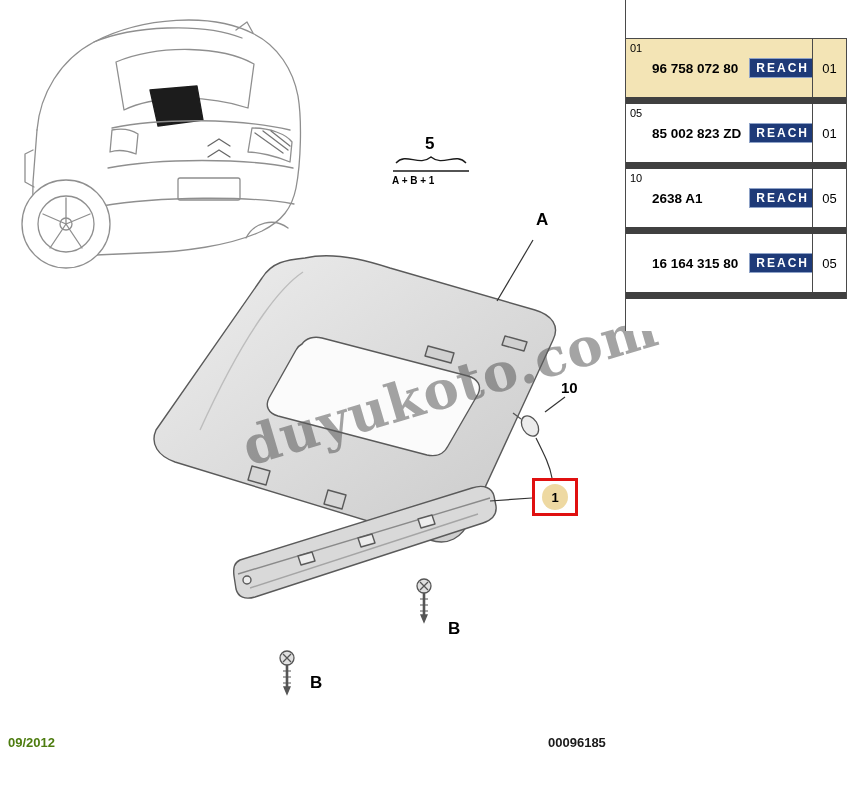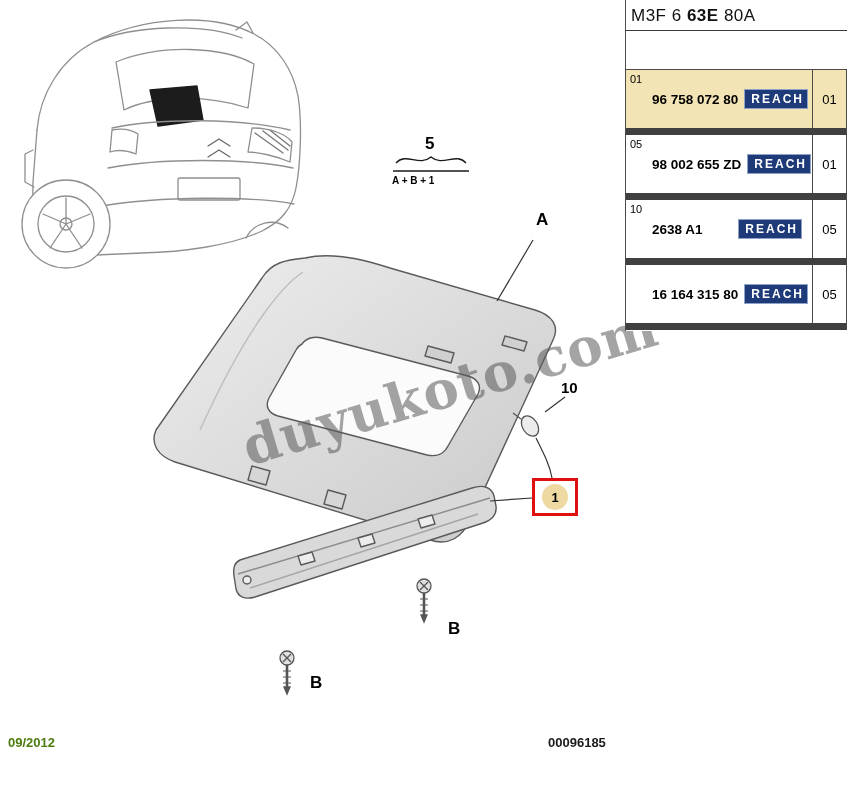--- a/index.html
+++ b/index.html
@@ -34,21 +34,21 @@
   .parts-panel{position:absolute;left:625px;top:0;width:222px;height:331px;box-sizing:border-box;
            border-left:1px solid #4a4a4a;background:#fff;}
   .panel-header{height:31px;box-sizing:border-box;border-bottom:1px solid #3a3a3a;
            padding:6px 0 0 5px;font-size:17px;letter-spacing:.5px;color:#111;white-space:nowrap;}
   .panel-header .hdr-bold{font-weight:bold;}
   .parts-table{margin-top:38px;border-top:1px solid #4a4a4a;border-right:1px solid #4a4a4a;}
   .part-row{position:relative;height:65px;box-sizing:border-box;border-bottom:7px solid #404040;background:#fff;cursor:pointer;}
   .part-row.highlighted{background:#f3e4b5;}
   .row-index{position:absolute;top:3px;left:4px;font-size:11px;color:#000;}
   .row-main{display:flex;align-items:center;justify-content:space-between;height:100%;
-           padding:0 44px 0 26px;box-sizing:border-box;}
+           padding:0 33px 0 26px;box-sizing:border-box;}
   .part-number{font-weight:bold;font-size:13.5px;white-space:nowrap;color:#000;}
   .reach-badge{background:#1e3a78;color:#fff;font-size:12px;font-weight:bold;letter-spacing:2px;
            padding:3px 3px 3px 6px;border:1px solid #8fa3c8;line-height:1;flex:0 0 auto;cursor:pointer;margin-left:6px;}
   .row-qty{position:absolute;top:0;right:0;width:34px;height:100%;border-left:1px solid #4a4a4a;
            display:flex;align-items:center;justify-content:center;font-size:13px;color:#000;box-sizing:border-box;}
 </style>
 </head>
 <body>
 
 <div class="page">
@@ -149,37 +149,36 @@
       <span class="hotspot-circle">1</span>
     </div>
 
     <div class="watermark">duyukoto.com</div>
 
     <div class="date-code">09/2012</div>
     <div class="figure-number">00096185</div>
   </div>
 
   <div class="parts-panel">
-    <div class="panel-header"><span>M3F 6 </span><span class="hdr-bold">63E</span><span> 80A</span></div>
 
     <div class="parts-table">
 
       <div class="part-row highlighted">
         <div class="row-index">01</div>
         <div class="row-main">
           <span class="part-number">96 758 072 80</span>
           <span class="reach-badge">REACH</span>
         </div>
         <div class="row-qty">01</div>
       </div>
 
       <div class="part-row">
         <div class="row-index">05</div>
         <div class="row-main">
-          <span class="part-number">98 002 655 ZD</span>
+          <span class="part-number">85 002 823 ZD</span>
           <span class="reach-badge">REACH</span>
         </div>
         <div class="row-qty">01</div>
       </div>
 
       <div class="part-row">
         <div class="row-index">10</div>
         <div class="row-main">
           <span class="part-number">2638 A1</span>
           <span class="reach-badge">REACH</span>

